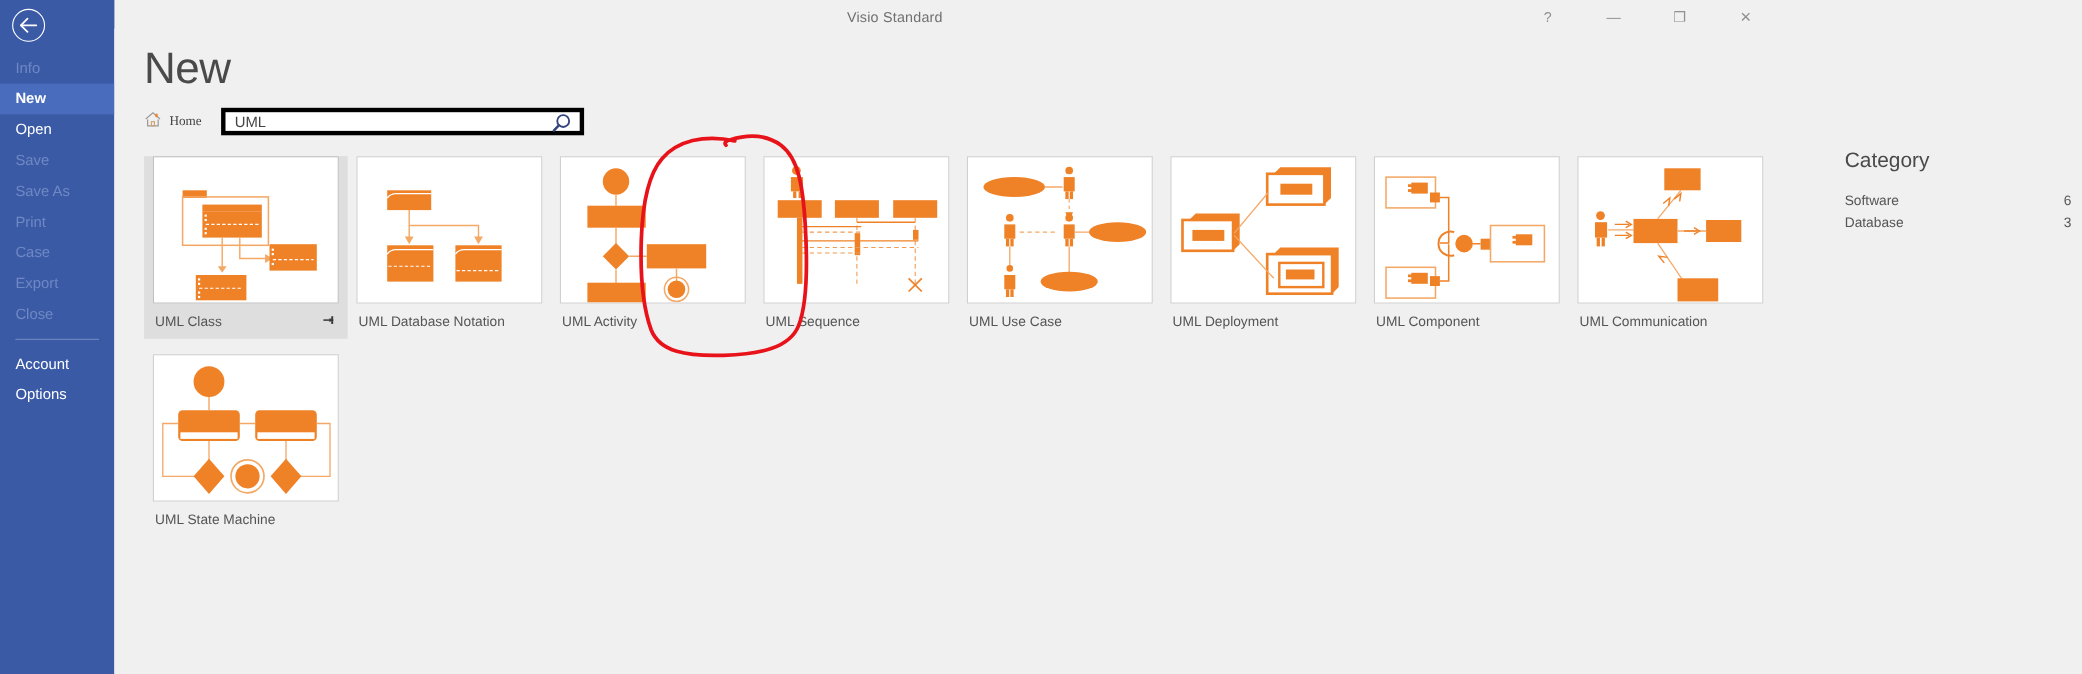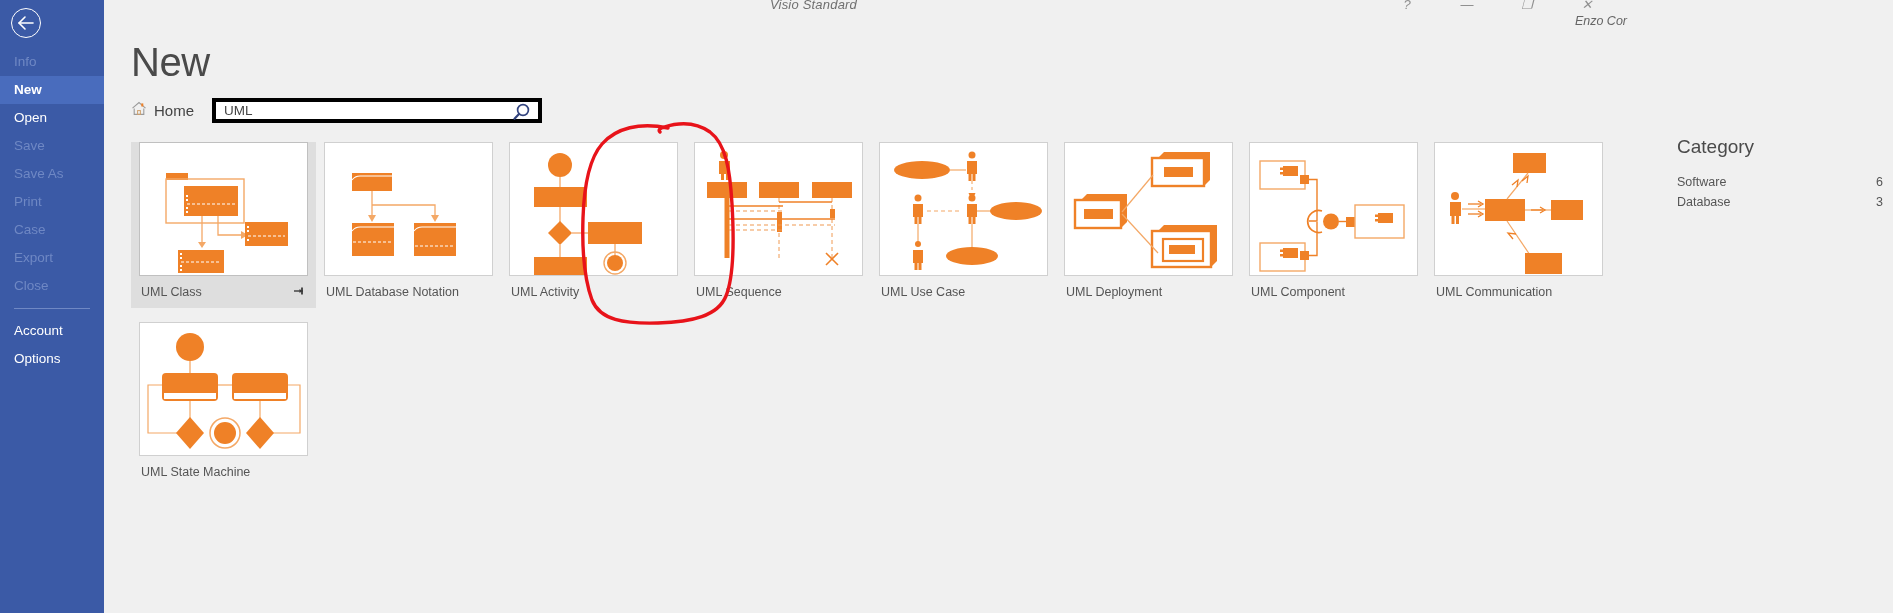--- a/index.html
+++ b/index.html
@@ -6,23 +6,22 @@
   html, body {
     width: 1893px; height: 613px;
     overflow: hidden;
     font-family: "Liberation Sans", sans-serif;
     background: #f0f0f0;
   }
   .app { position: relative; width: 1893px; height: 613px; background: #f0f0f0; }
 
   
   .titlebar {
-    position: absolute; left: 0; top: 0; width: 1627px; height: 26px;
+    position: absolute; left: 0; top: 11px; width: 1627px; height: 26px;
     background: #f0f0f0;
-    font-style: italic;
   }
   .app-title {
     position: absolute; left: 0; right: 0; top: -3px; text-align: center;
     font-size: 13px; color: #707070; letter-spacing: .2px;
   }
   .win-buttons {
     position: absolute; right: 30px; top: -2px;
     display: flex; gap: 40px; align-items: center;
     color: #909090; font-size: 13px;
   }
@@ -67,21 +66,21 @@
     font-size: 40px; font-weight: normal; color: #4a4a4a;
     letter-spacing: -0.5px;
   }
 
   
   .search-row {
     position: absolute; left: 27px; top: 72px;
     display: flex; align-items: center;
   }
   .home-link { display: flex; align-items: center; gap: 7px; cursor: pointer; }
-  .home-label { font-size: 15px; color: #444; }
+  .home-label { font-size: 12px; color: #444; font-family: Liberation Serif, serif; }
   .search-box {
     position: relative; margin-left: 18px;
     width: 330px; height: 25px;
     background: #ffffff; border: 4px solid #000000;
     display: flex; align-items: center;
   }
   .search-input {
     border: none; outline: none; background: transparent;
     width: 290px; height: 23px; padding-left: 8px;
     font-family: "Liberation Sans", sans-serif;

